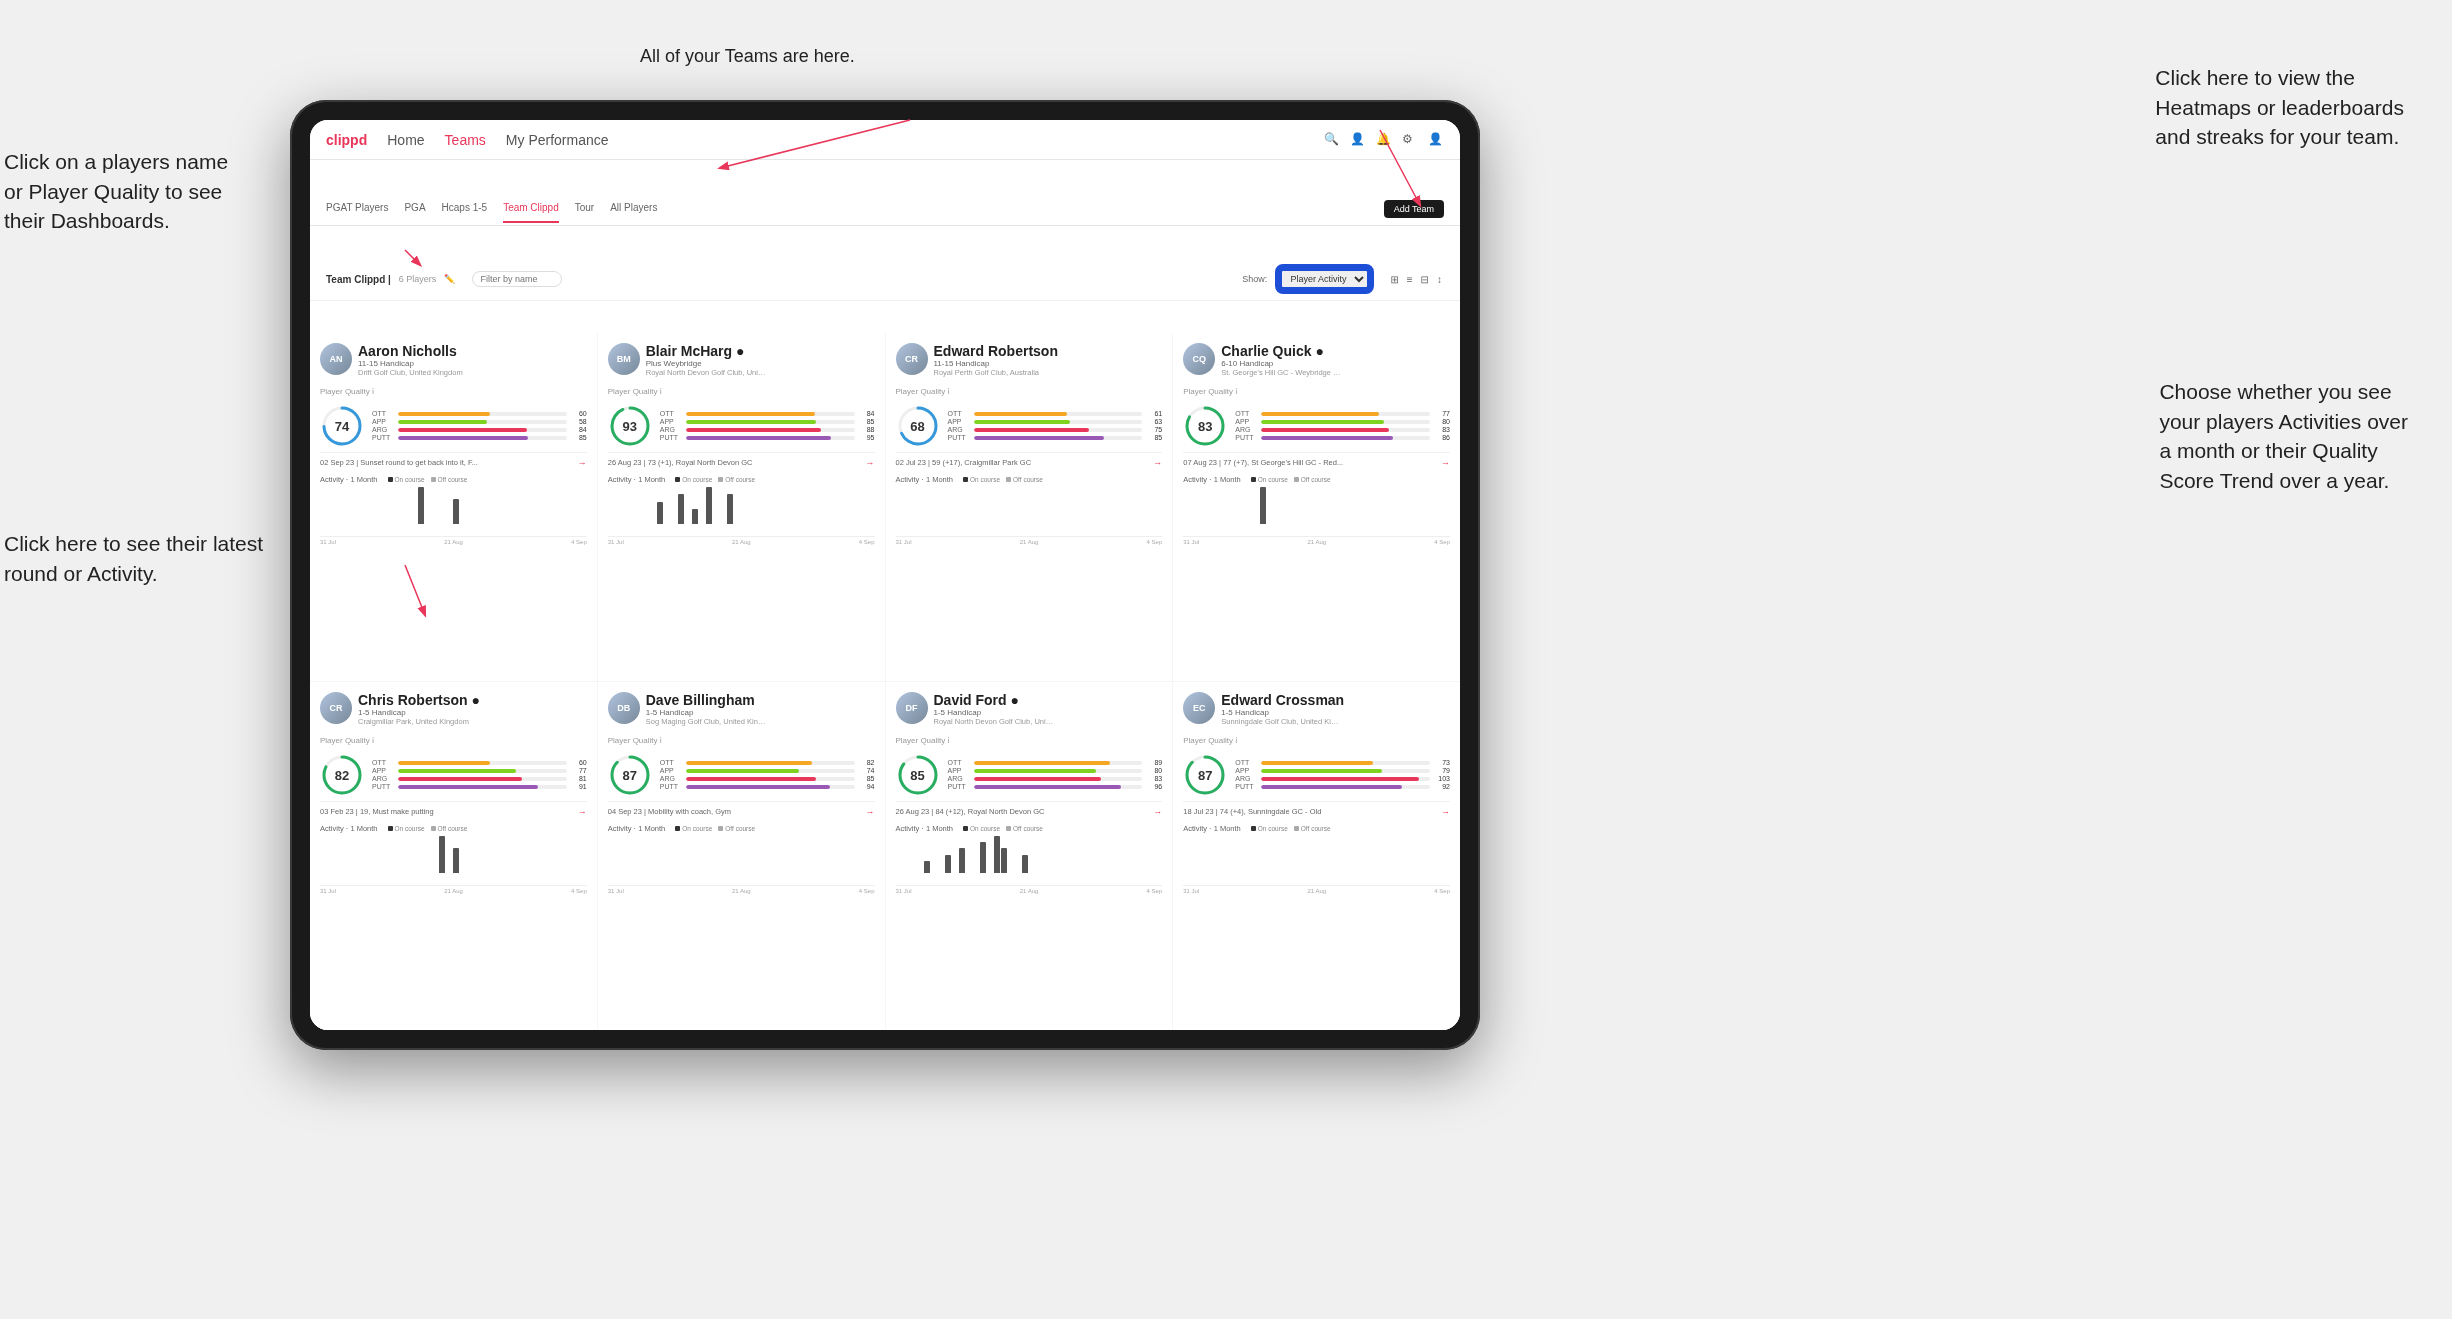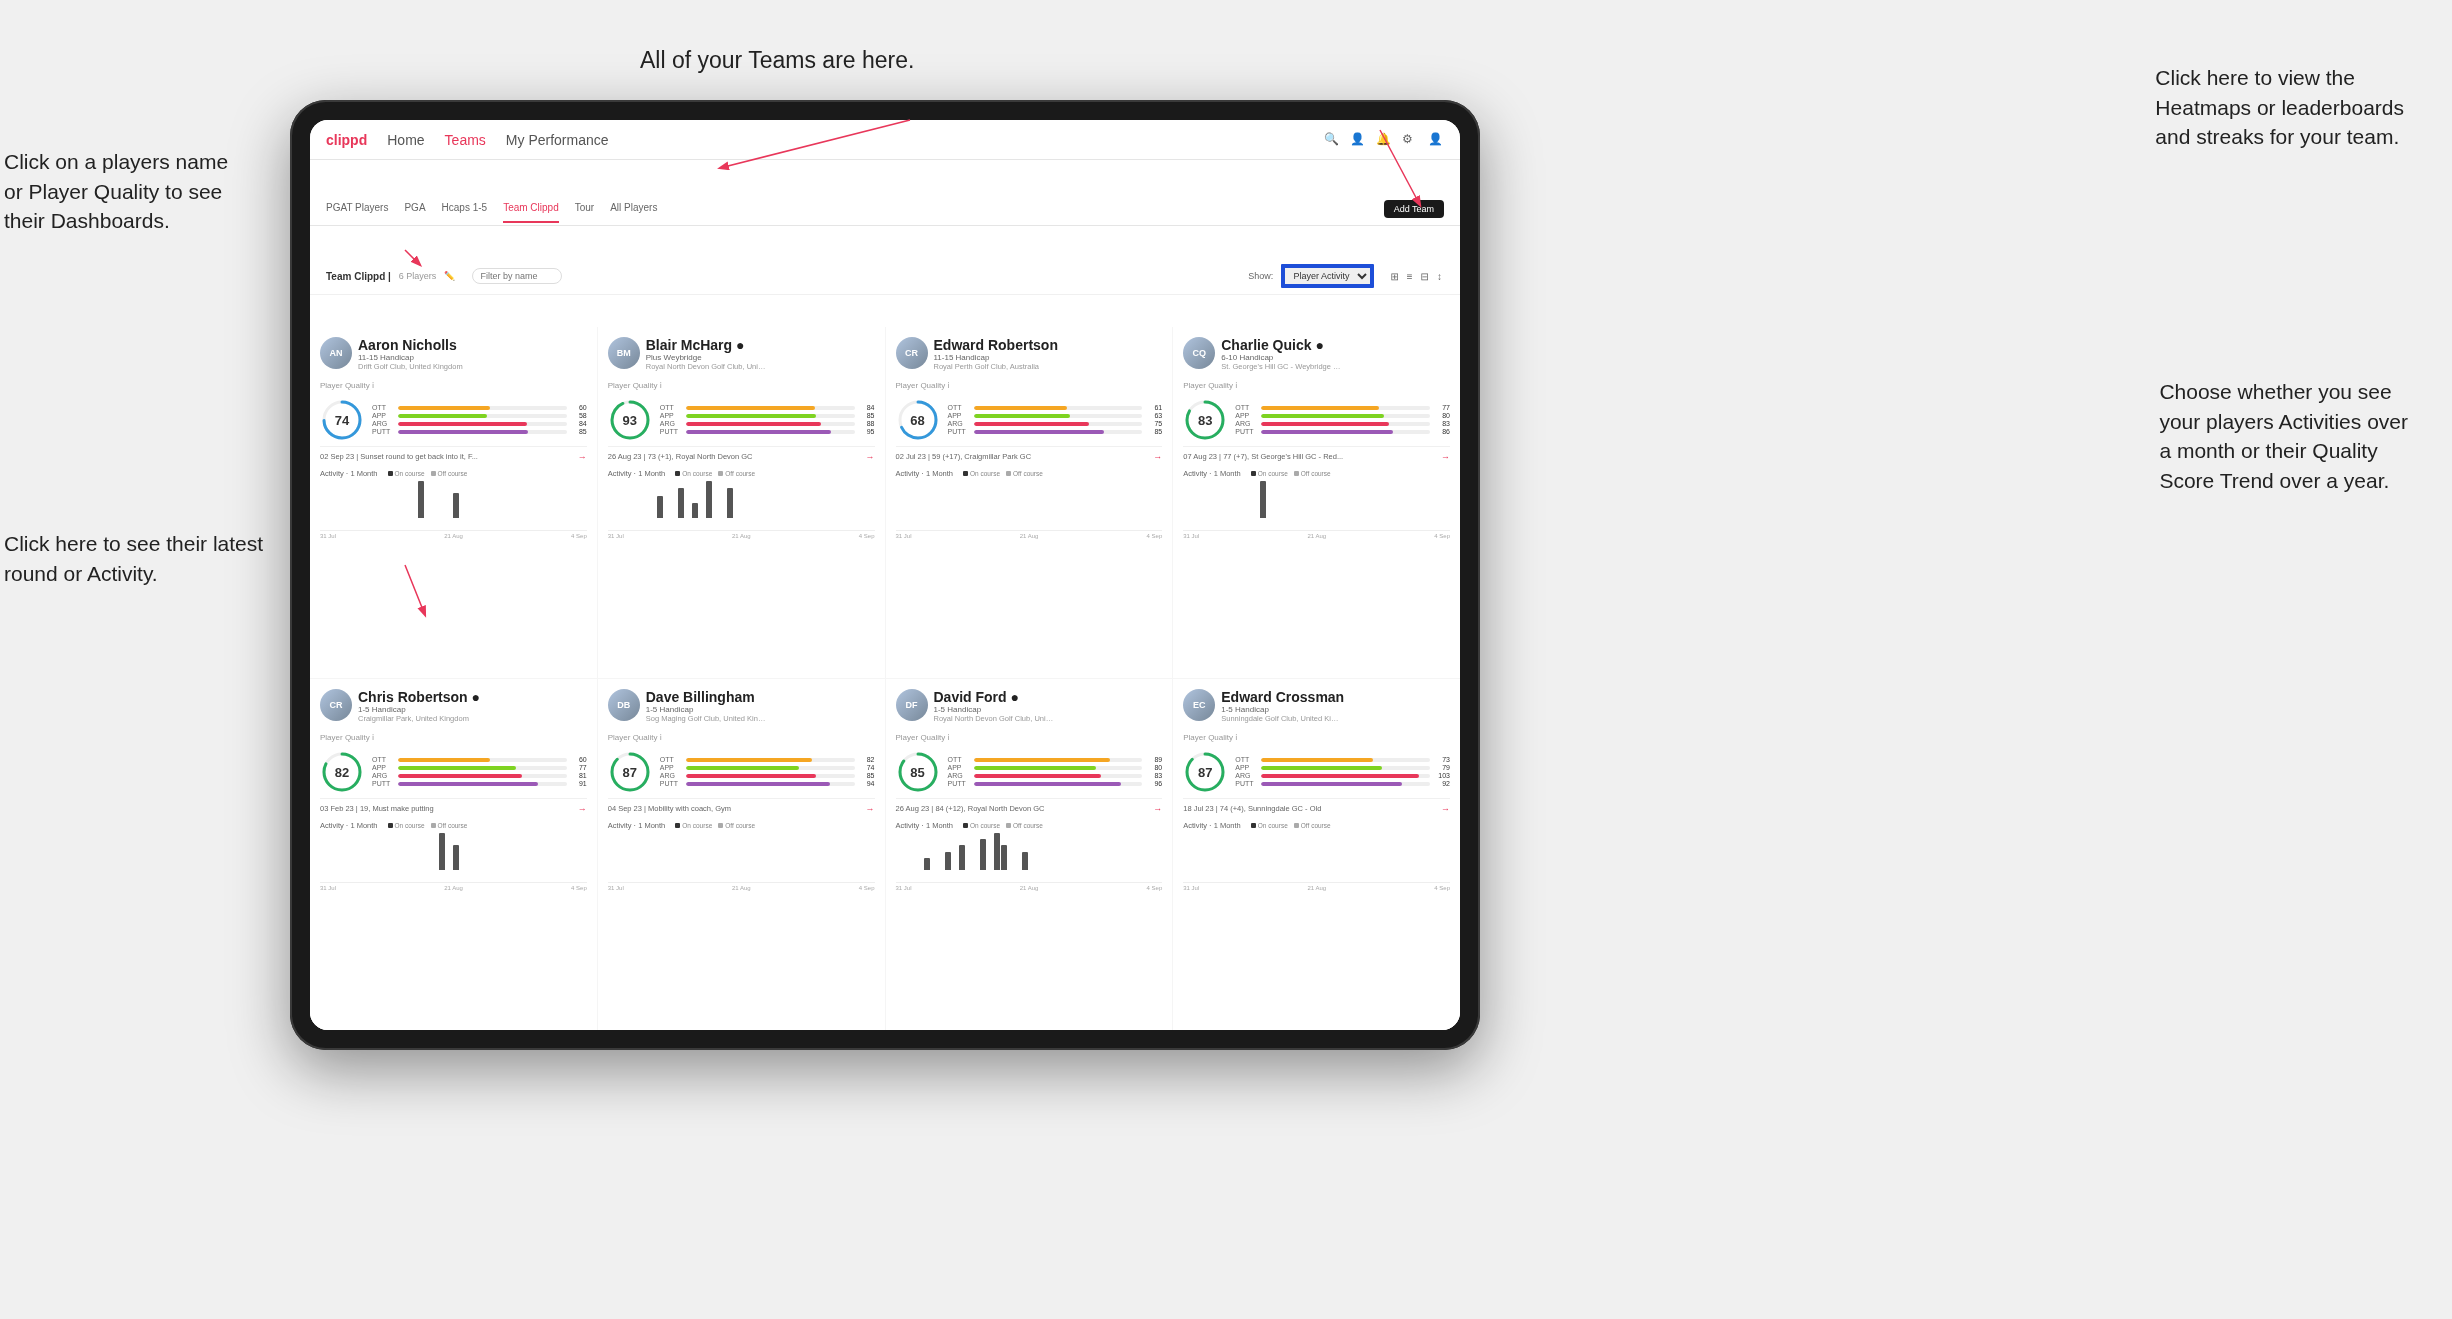--- a/index.html
+++ b/index.html
@@ -8,21 +8,21 @@
       font-family: -apple-system, BlinkMacSystemFont, 'Segoe UI', sans-serif;
       width: 2452px;
       height: 1319px;
       overflow: hidden;
       position: relative;
     }
 
     
     .annotation {
       position: absolute;
-      font-size: 23px;
+      font-size: 18px;
       line-height: 1.4;
       color: #222;
       font-weight: 400;
     }
 
     
     .ipad-frame {
       position: absolute;
       left: 290px;
       top: 100px;
@@ -120,22 +120,22 @@
       border: 1px solid #ddd;
       border-radius: 12px;
       padding: 2px 8px;
       font-size: 9px;
       color: #999;
       width: 90px;
     }
     .show-label { margin-left: auto; font-size: 9px; color: #666; }
     .show-select {
       font-size: 9px;
-      border: 4px solid #1d4ed8;
-      border-radius: 1px;
+      border: 7px solid #1d4ed8;
+      border-radius: 8px;
       padding: 2px 4px;
       color: #333;
     }
     .view-icons { display: flex; gap: 4px; margin-left: 6px; }
     .view-icon { font-size: 10px; color: #666; cursor: pointer; padding: 2px; }
 
     
     .player-grid {
       display: grid;
       grid-template-columns: repeat(4, 1fr);

